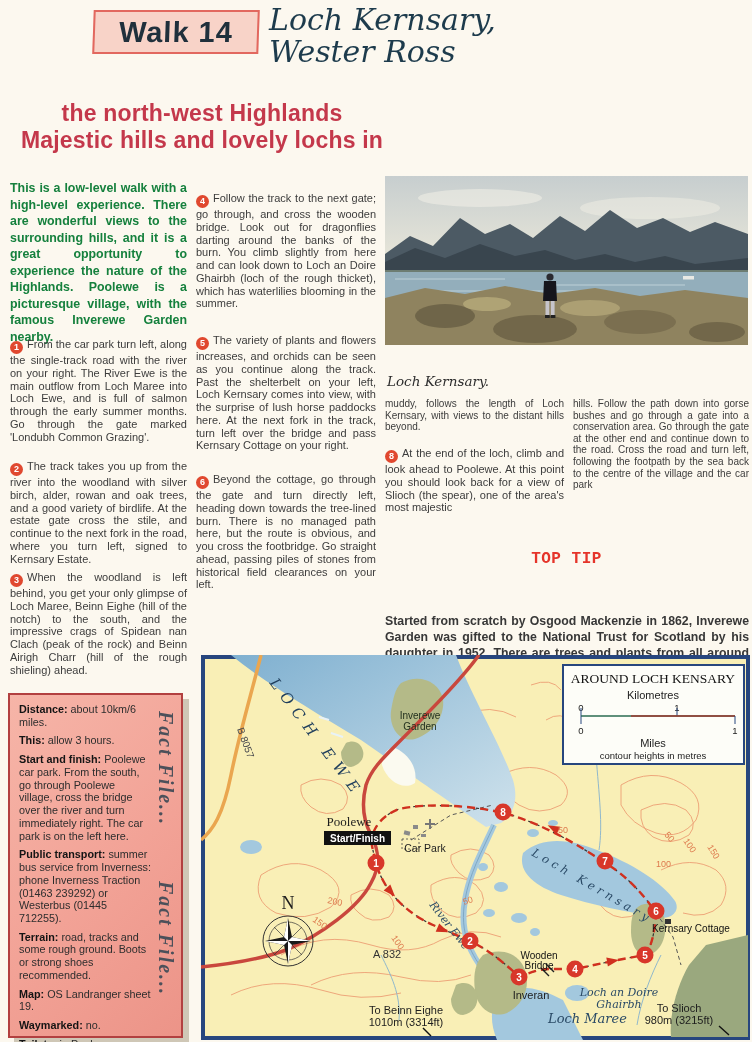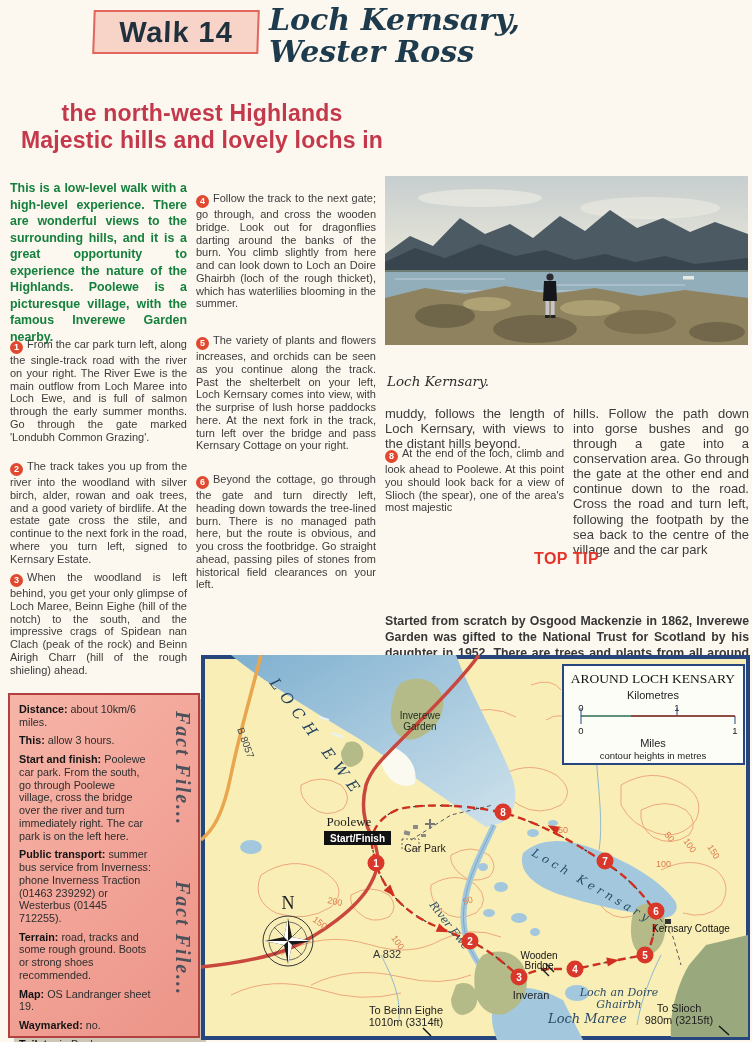--- a/index.html
+++ b/index.html
@@ -6,43 +6,43 @@
   html,body{margin:0;padding:0;background:#e8e4da;}
   .page{position:relative;width:752px;height:1042px;background:#fcf8ef;overflow:hidden;
         font-family:"Liberation Sans",sans-serif;margin:0 auto;}
   .abs{position:absolute;}
 
   
   .walk-badge{left:93px;top:10px;width:162px;height:40px;background:#f8d3c8;
       border:2px solid #e2685f;color:#20303c;font-size:29px;font-weight:bold;
       text-align:center;line-height:40px;letter-spacing:1px;transform:skewX(-2deg);}
   .main-title{left:269px;top:4px;font-family:"DejaVu Serif",serif;font-style:italic;
-      font-weight:bold;font-size:30px;line-height:1.06;color:#1d3b4c;}
+      font-weight:normal;font-size:30px;line-height:1.06;color:#1d3b4c;}
   .tagline{left:16px;top:100px;width:372px;text-align:center;color:#c4384b;
       font-weight:bold;font-size:23px;line-height:1.16;letter-spacing:0.2px;}
 
   
   .intro{left:10px;top:180px;width:177px;font-size:12.4px;font-weight:bold;
       line-height:1.33;color:#15803d;text-align:justify;}
   .step{font-size:11px;line-height:1.16;text-align:justify;color:#3c3c3c;}
   .snum{display:inline-block;width:13px;height:13px;border-radius:50%;background:#e0482f;
       color:#fff;font-size:9px;font-weight:bold;text-align:center;line-height:13px;
       margin-right:4px;vertical-align:-2px;}
-  .cont{font-size:13px;line-height:1.16;text-align:justify;color:#3c3c3c;margin-top:8px;}
+  .cont{font-size:10px;line-height:1.16;text-align:justify;color:#3c3c3c;}
   .caption{left:387px;top:353px;font-family:"DejaVu Serif",serif;font-style:italic;
       font-size:13.5px;color:#2e2e2e;margin-top:20px;}
 
   
   .tip-head{left:385px;top:550px;width:363px;text-align:center;color:#e5342a;
-      font-size:16px;font-weight:bold;letter-spacing:0.5px;}
+      font-size:16px;font-weight:bold;letter-spacing:0.5px;font-family:Liberation Mono, monospace;}
   .tip-body{left:385px;top:574px;width:364px;font-size:12.3px;font-weight:bold;
       line-height:1.3;color:#373737;text-align:justify;margin-top:40px;}
 
   
-  .fact-file{left:8px;top:693px;width:192px;height:345px;
+  .fact-file{left:8px;top:693px;width:175px;height:345px;
       background:linear-gradient(135deg,#f6b5a8 0%,#f2a296 55%,#ec9488 100%);
       border:2px solid #b24040;box-shadow:6px 6px 0 #cfc7b6;box-sizing:border-box;}
   .ff-items{position:absolute;left:9px;top:8px;width:132px;}
   .ff{margin:0 0 6px;font-size:10.8px;line-height:1.18;color:#2d2d2d;}
   .ff b{color:#141414;}
   .ff-vert{position:absolute;writing-mode:vertical-rl;font-family:"Liberation Serif",serif;
       font-style:italic;font-weight:bold;font-size:20px;color:#4c505a;letter-spacing:2px;
       right:4px;}
   .ff-vert.v1{top:16px;} .ff-vert.v2{top:186px;}
 

